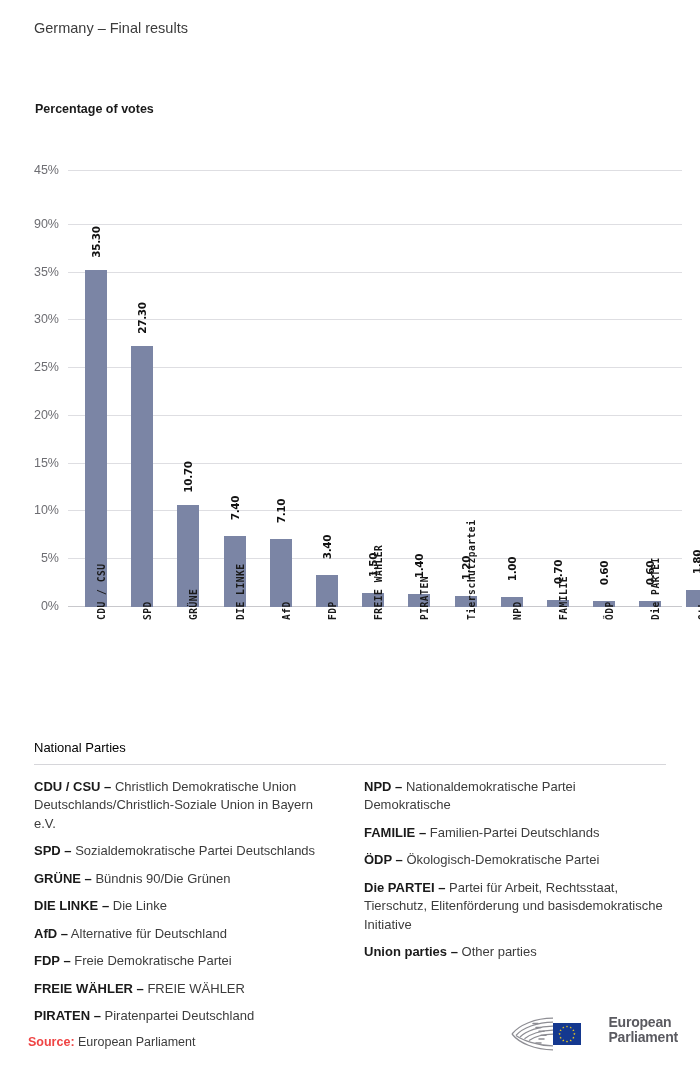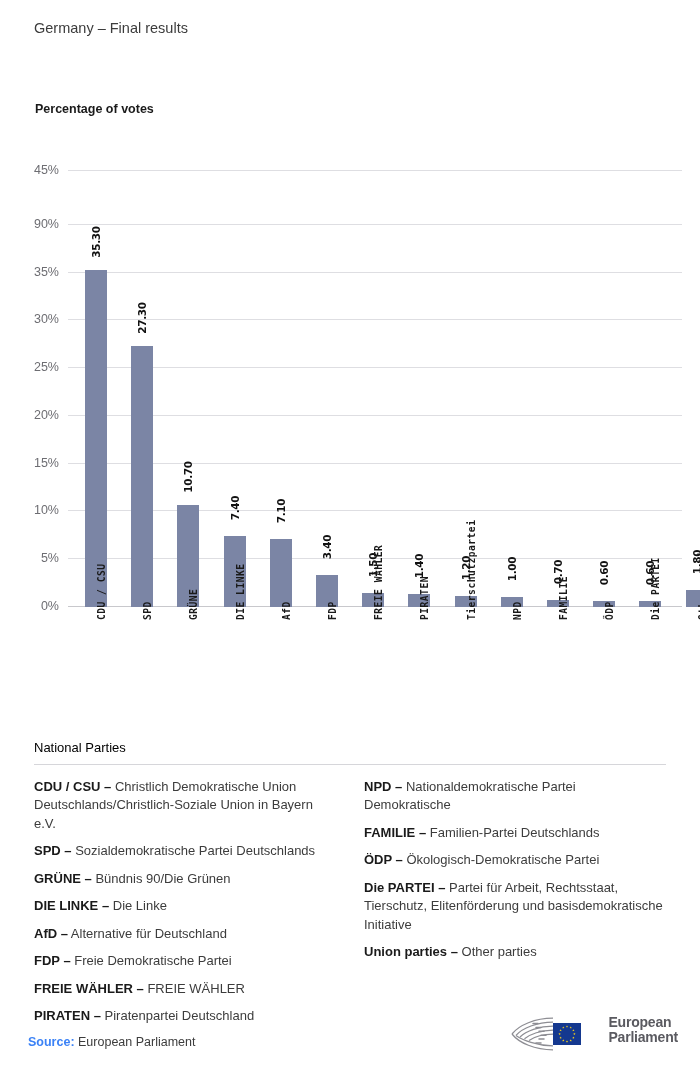--- a/index.html
+++ b/index.html
@@ -155,21 +155,21 @@
     width: 700px;
     height: 70px;
   }
   .source {
     position: absolute;
     left: 28px;
     bottom: 18px;
     font-size: 12.5px;
     color: #3c3c3c;
   }
-  .source b { color: #3b82f6; }
+  .source b { color: #ef4444; }
   .ep-logo {
     position: absolute;
     right: 22px;
     bottom: 14px;
     display: flex;
     gap: 7px;
   }
   .ep-mark { width: 92px; height: 38px; display: block; }
   .ep-word {
     font-size: 14px;

